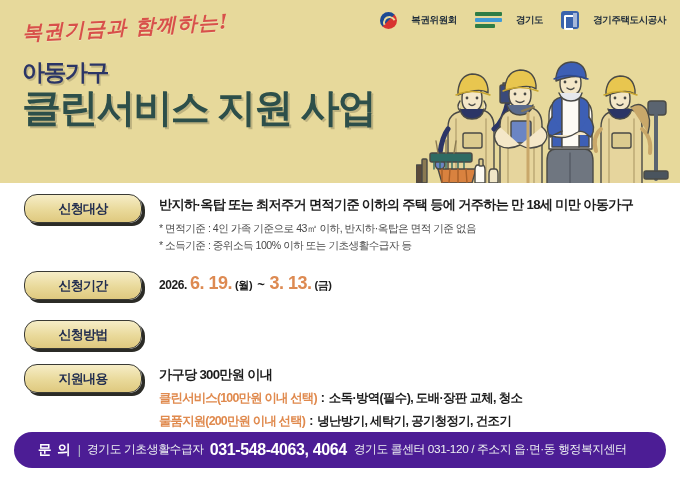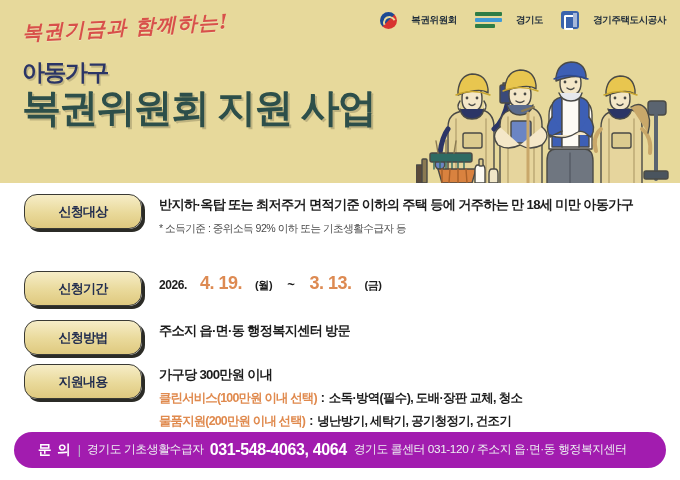--- a/index.html
+++ b/index.html
@@ -153,21 +153,21 @@
     align-items: flex-start;
   }
   .row-1 { left: 24px; top: 11px; }
   .row-2 { left: 24px; top: 88px; }
   .row-3 { left: 24px; top: 137px; text-align: center; }
   .row-4 { left: 24px; top: 181px; }
 
   
   .badge {
     position: relative;
-    width: 118px; height: 35px;
+    width: 118px; height: 29px;
     border-radius: 13px;
     background: linear-gradient(180deg, #f6edc7 0%, #e9d99a 55%, #dfc97f 100%);
     border: 1.4px solid #3a3a34;
     box-shadow: 3px 3px 0 #2b2b26;
     display: flex; align-items: center; justify-content: center;
     flex: 0 0 auto;
   }
   .badge span {
     font-size: 13px; font-weight: bold;
     color: #232e4f;
@@ -192,21 +192,21 @@
     line-height: 1.65;
     white-space: nowrap;
   }
   .notes { margin-top: 6px; }
 
   
   .date-line {
     font-size: 13px; font-weight: bold;
     color: #1c1c1c; letter-spacing: -0.4px;
     white-space: nowrap;
-    display: flex; align-items: baseline; gap: 13px;
+    display: flex; align-items: baseline; gap: 3px;
   }
   .date-year { font-size: 12px; }
   .date-big { font-size: 18px; font-weight: bold; color: #dd8a52; letter-spacing: -0.5px; }
   .date-day { font-size: 11px; color: #1c1c1c; }
   .date-tilde { font-size: 13px; color: #1c1c1c; padding: 0 2px; }
 
   
   .support-line {
     display: flex; align-items: baseline;
     margin-top: 6px;
@@ -223,21 +223,21 @@
   .support-val {
     font-size: 12.4px; font-weight: bold;
     color: #1c1c1c; letter-spacing: -0.6px;
   }
 
   
   .contact-bar {
     position: absolute;
     left: 14px; bottom: 12px;
     width: 652px; height: 36px;
-    background: #a21caf;
+    background: #4c1d95;
     border-radius: 18px;
     display: flex; align-items: center;
     padding-left: 24px;
     gap: 0;
     white-space: nowrap;
   }
   .c-label { font-size: 13.5px; font-weight: bold; color: #ffffff; letter-spacing: 1px; }
   .c-sep   { font-size: 12px; color: #b8c4c9; padding: 0 6px; }
   .c-text  { font-size: 11.8px; color: #edf1f2; letter-spacing: -0.4px; }
   .c-phone { font-size: 16px; font-weight: bold; color: #ffffff; letter-spacing: -0.4px; padding: 0 7px 0 6px; }
@@ -266,21 +266,21 @@
       <div class="logo-unit">
         <div class="gh-mark"></div>
         <div class="logo-text">경기주택도시공사</div>
       </div>
     </div>
 
     <div class="tagline">복권기금과 함께하는!</div>
 
     <div class="title-block">
       <div class="title-line1">아동가구</div>
-      <div class="title-line2">복권위원회 지원 사업</div>
+      <div class="title-line2">클린서비스 지원 사업</div>
     </div>
 
     <div class="illustration">
       <svg viewBox="0 0 262 142" width="262" height="142" aria-hidden="true">
         <g stroke="#4a4a46" stroke-width="1.4" stroke-linejoin="round" stroke-linecap="round" fill="none">
 
           <path d="M32 142 L32 86 Q32 72 47 70 L62 68 Q78 70 78 86 L78 142" fill="#e5d49a"></path>
           <path d="M40 78 L40 142 M70 78 L70 142" stroke="#b9a672"></path>
           <rect x="47" y="92" width="19" height="15" rx="2" fill="#dccb8f"></rect>
           <path d="M32 88 Q26 96 24 112 L24 126" stroke="#2b3566" stroke-width="5"></path>
@@ -363,47 +363,45 @@
 
   <div class="body-area">
 
     <div class="row row-1">
       <div class="badge">
         <span>신청대상</span>
       </div>
       <div class="row-content">
         <div class="main-text">반지하·옥탑 또는 최저주거 면적기준 이하의 주택 등에 거주하는 만 18세 미만 아동가구</div>
         <div class="notes">
-          <div class="note">* 소득기준 : 중위소득 92% 이하 또는 기초생활수급자 등</div>
+          <div class="note">* 면적기준 : 4인 가족 기준으로 43㎡ 이하, 반지하·옥탑은 면적 기준 없음</div>
+          <div class="note">* 소득기준 : 중위소득 100% 이하 또는 기초생활수급자 등</div>
         </div>
       </div>
     </div>
 
     <div class="row row-2">
       <div class="badge">
         <span>신청기간</span>
       </div>
       <div class="row-content">
         <div class="date-line">
           <span class="date-year">2026.</span>
-          <span class="date-big">4. 19.</span>
+          <span class="date-big">6. 19.</span>
           <span class="date-day">(월)</span>
           <span class="date-tilde">~</span>
           <span class="date-big">3. 13.</span>
           <span class="date-day">(금)</span>
         </div>
       </div>
     </div>
 
     <div class="row row-3">
       <div class="badge">
         <span>신청방법</span>
-      </div>
-      <div class="row-content">
-        <div class="main-text">주소지 읍·면·동 행정복지센터 방문</div>
       </div>
     </div>
 
     <div class="row row-4">
       <div class="badge">
         <span>지원내용</span>
       </div>
       <div class="row-content">
         <div class="main-text">가구당 300만원 이내</div>
 

